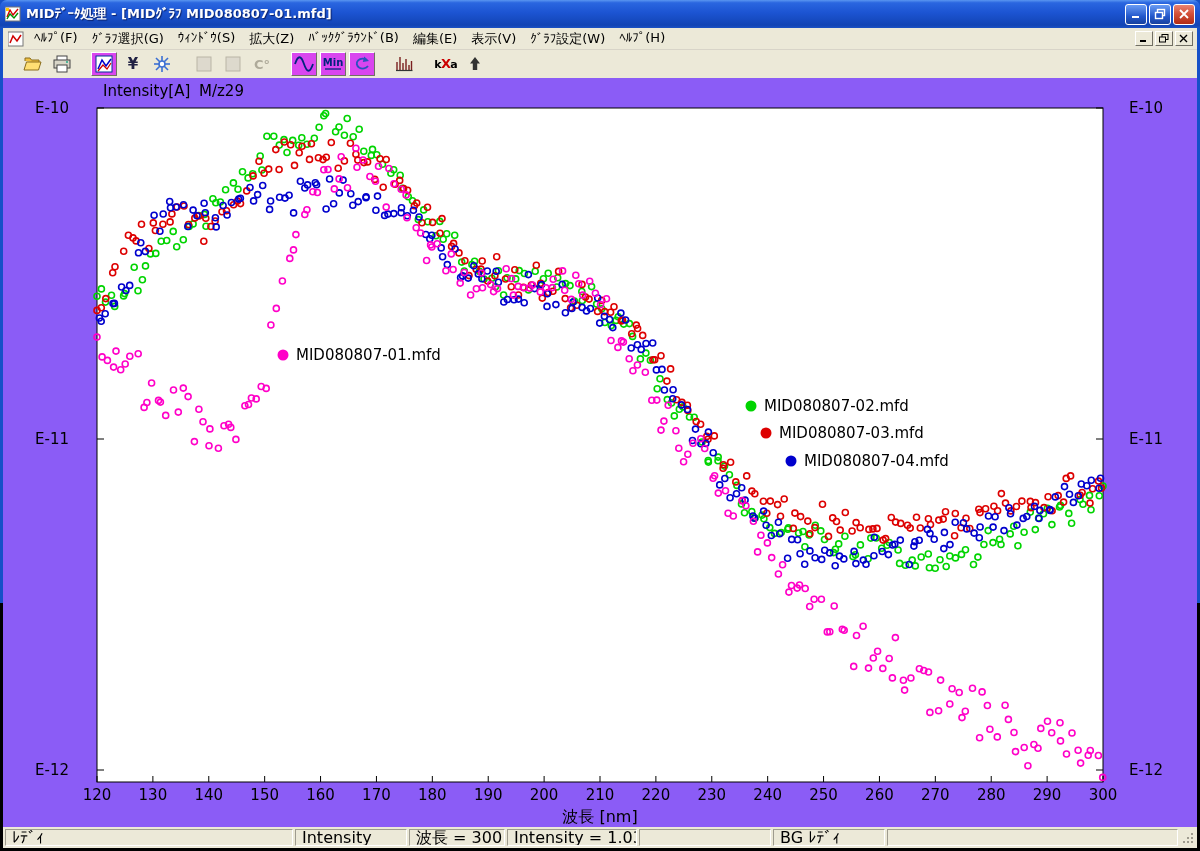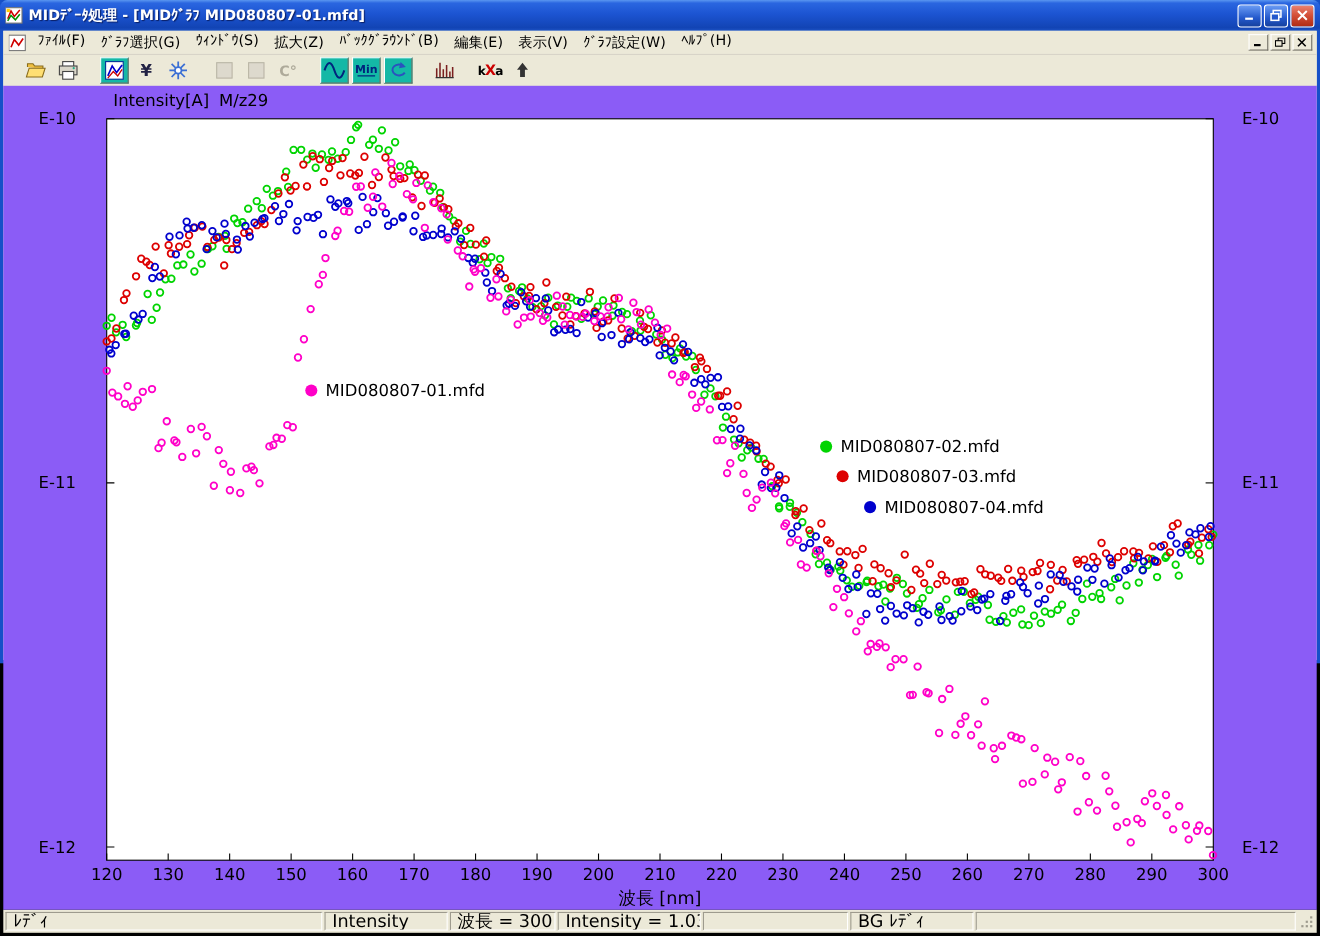--- a/index.html
+++ b/index.html
@@ -16,21 +16,21 @@
   .wbtn.blue{background:linear-gradient(180deg,#6a9cf4,#2358cc 60%,#16419e);}
   .wbtn.red{background:linear-gradient(180deg,#ea8472,#d5513a 45%,#b02b14);}
   
   .menubar{height:22px;flex:0 0 22px;background:#ece9d8;display:flex;align-items:center;padding:0 2px;border-bottom:1px solid #d8d4c8;box-sizing:border-box;}
   .menu-item{font-size:13px;color:#000;padding:2px 7px;white-space:nowrap;cursor:default;}
   .mdi-buttons{margin-left:auto;display:flex;gap:2px;padding-right:2px;}
   .mdibtn{width:18px;height:15px;background:#ece9d8;border:1px solid;border-color:#fff #716f64 #716f64 #fff;display:flex;align-items:center;justify-content:center;box-sizing:border-box;}
   
   .toolbar{height:28px;flex:0 0 28px;background:#ece9d8;display:flex;align-items:center;padding-left:17px;gap:3px;}
   .tbtn{width:26px;height:24px;display:flex;align-items:center;justify-content:center;box-sizing:border-box;border:1px solid transparent;}
-  .tbtn.pressed{border:1px solid;border-color:#fff #716f64 #716f64 #fff;background:#14b8a6;}
+  .tbtn.pressed{border:1px solid;border-color:#fff #716f64 #716f64 #fff;background:#d946ef;}
   .tbtn.group-start{margin-left:13px;}
   .tbtn.disabled{opacity:.9;}
   
   .content{flex:1;margin:0 3px 3px;background:#ece9d8;display:flex;flex-direction:column;min-height:0;}
   .client{flex:0 0 749px;height:749px;background:#8b5cf6;position:relative;}
   .client svg{position:absolute;left:0;top:0;}
   
   .statusbar{height:21px;flex:0 0 21px;background:#ece9d8;display:flex;align-items:center;gap:2px;padding:2px 2px 2px 2px;box-sizing:border-box;}
   .sb{height:17px;box-sizing:border-box;border:1px solid;border-color:#9e9b8e #fff #fff #9e9b8e;padding:0 6px;font-size:16px;line-height:15px;color:#000;white-space:nowrap;overflow:hidden;}
   .sb-ready{width:288px;}
@@ -78,21 +78,21 @@
 
   <div class="content">
     <div class="menubar">
       <span style="display:flex;margin:0 3px;">
         <svg width="16" height="16" viewBox="0 0 16 16">
             <rect x="0" y="1" width="15" height="14" fill="#fff" stroke="#777"></rect>
             <polyline points="2,12 5,5 9,10 13,4" stroke="#d00000" stroke-width="1.5" fill="none"></polyline>
           </svg>
       </span>
       <div id="menu-items" style="display:flex;">
-          <span class="menu-item">ﾌｧｲﾙ(F)</span>
+          <span class="menu-item">ﾍﾙﾌﾟ(F)</span>
           <span class="menu-item">ｸﾞﾗﾌ選択(G)</span>
           <span class="menu-item">ｳｨﾝﾄﾞｳ(S)</span>
           <span class="menu-item">拡大(Z)</span>
           <span class="menu-item">ﾊﾞｯｸｸﾞﾗｳﾝﾄﾞ(B)</span>
           <span class="menu-item">編集(E)</span>
           <span class="menu-item">表示(V)</span>
           <span class="menu-item">ｸﾞﾗﾌ設定(W)</span>
           <span class="menu-item">ﾍﾙﾌﾟ(H)</span>
         </div>
       <div class="mdi-buttons">

